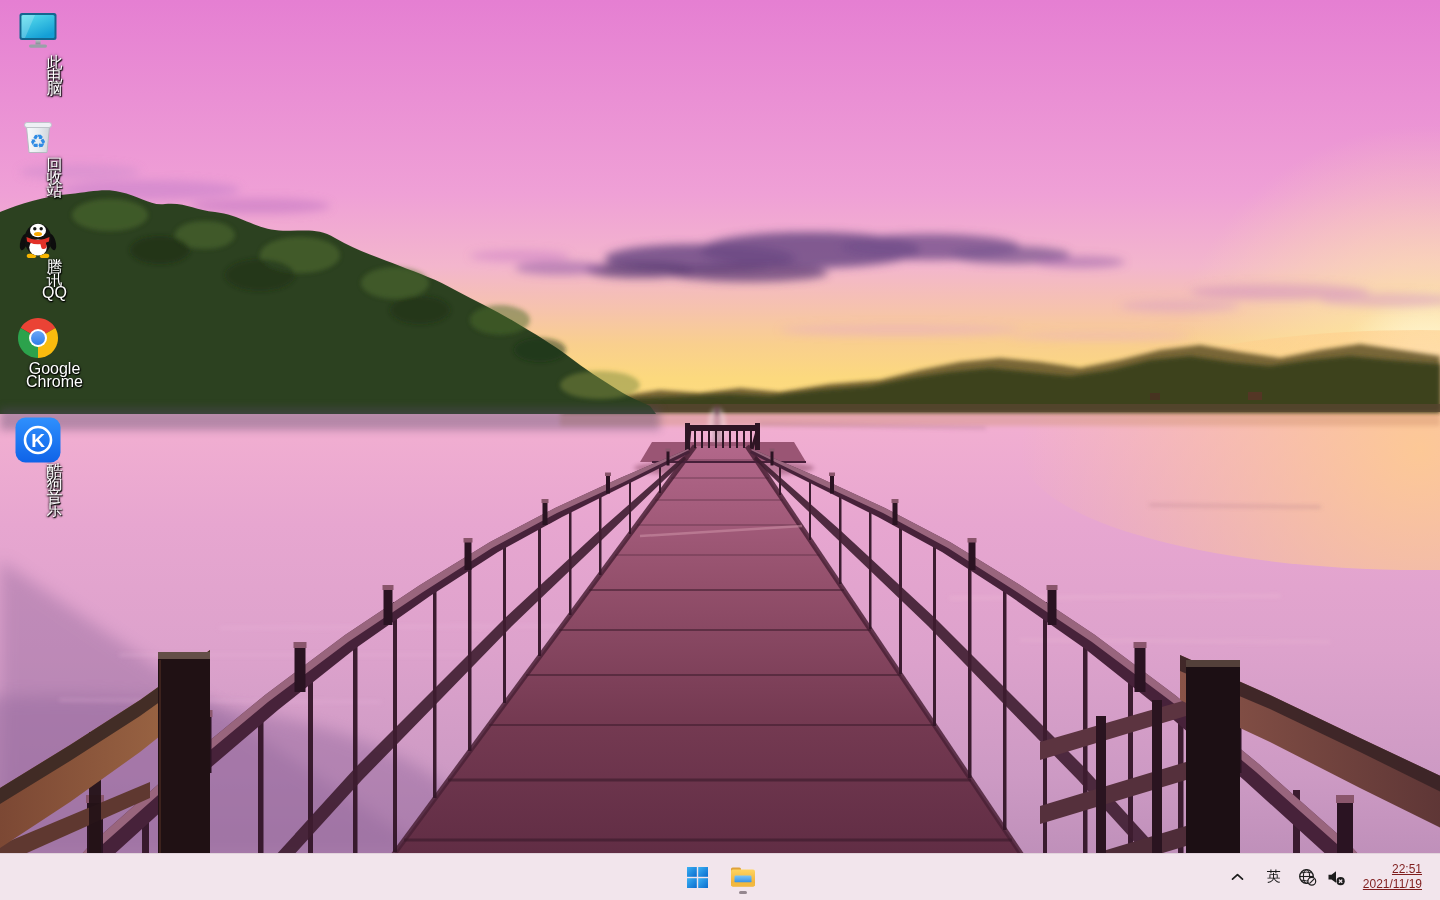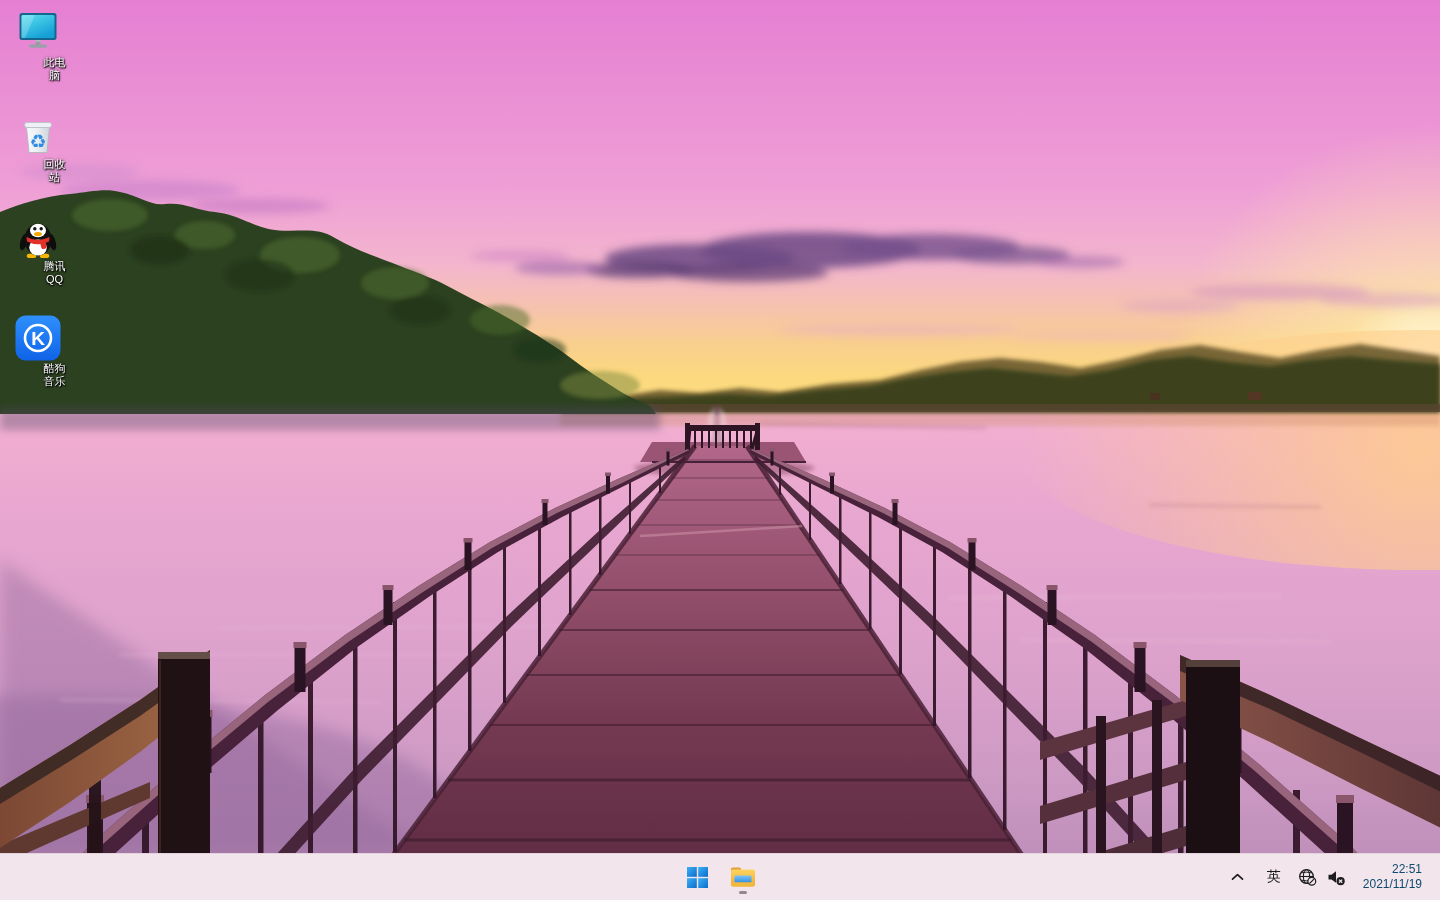--- a/index.html
+++ b/index.html
@@ -6,37 +6,37 @@
   .screen{position:relative;width:1440px;height:900px;overflow:hidden;
           font-family:"Liberation Sans","DejaVu Sans",sans-serif;-webkit-font-smoothing:antialiased;}
   .wallpaper{position:absolute;inset:0;z-index:0;}
   .wallpaper svg{display:block;width:1440px;height:900px;}
 
   
   .icon-col{position:absolute;top:6px;left:6px;z-index:10;display:flex;flex-direction:column;}
   .icon-cell{width:64px;height:102px;display:flex;flex-direction:column;align-items:center;
              padding-top:3px;box-sizing:border-box;cursor:default;border-radius:4px;}
   .icon-art{width:46px;height:46px;display:flex;align-items:center;justify-content:center;}
-  .icon-label{margin-top:1px;max-width:62px;text-align:center;font-size:11px;line-height:13px;
+  .icon-label{margin-top:1px;max-width:62px;text-align:center;font-size:16px;line-height:13px;
               color:#fff;text-shadow:0 1px 2px rgba(0,0,0,.95),0 0 3px rgba(0,0,0,.75),1px 1px 1px rgba(0,0,0,.9);padding-left:33px;}
 
   
   .taskbar{position:absolute;left:0;right:0;bottom:0;height:47px;z-index:20;
            background:#f2e5ec;border-top:1px solid rgba(90,60,80,.10);box-sizing:border-box;}
   .tb-center{position:absolute;left:50%;top:0;height:100%;transform:translateX(-50%);
              display:flex;align-items:center;gap:6px;}
   .tb-btn{width:40px;height:40px;border-radius:5px;display:flex;align-items:center;justify-content:center;
           position:relative;}
   .run-dash{position:absolute;bottom:3px;left:50%;transform:translateX(-50%);
             width:8px;height:3px;border-radius:2px;background:#95878f;}
   .tb-tray{position:absolute;right:0;top:0;height:100%;display:flex;align-items:center;padding-right:13px;}
   .tray-btn{height:40px;display:flex;align-items:center;justify-content:center;border-radius:5px;padding:0 5px;}
   .ime{font-size:14px;color:#1a1a1a;font-weight:400;padding:0 7px;}
   .chev{margin-right:6px;}
-  .clock{margin-left:7px;text-align:right;font-size:12px;line-height:15px;color:#0c4a6e;}
+  .clock{margin-left:7px;text-align:right;font-size:12px;line-height:15px;color:#7f1d1d;text-decoration:underline;}
 </style>
 </head>
 <body>
 
 <div class="screen">
 
   <div class="wallpaper">
   <svg viewBox="0 0 1440 900" preserveAspectRatio="none">
     <defs>
       <linearGradient id="sky" x1="0" y1="0" x2="0" y2="1">
@@ -365,20 +365,38 @@
           <circle cx="18.8" cy="14.8" r="1.7" fill="#151515"></circle>
           <circle cx="25.2" cy="14.8" r="1.7" fill="#151515"></circle>
           <ellipse cx="22" cy="20" rx="4" ry="2.1" fill="#f7a800"></ellipse>
           <path d="M10.5 23 Q22 29 33.5 23 L33 27.5 Q22 33 11 27.5 Z" fill="#e23128"></path>
           <rect x="24.5" y="26.5" width="5.5" height="8.5" rx="2.4" fill="#e23128" transform="rotate(-14 27 30)"></rect>
         </svg>
       </div>
       <div class="icon-label">腾讯QQ</div>
     </div>
 
+    <div class="icon-cell">
+      <div class="icon-art">
+        <svg width="42" height="42" viewBox="0 0 42 42">
+          <defs>
+            <linearGradient id="chB" x1="0" y1="0" x2="0" y2="1">
+              <stop offset="0" stop-color="#6aa6f6"></stop>
+                <stop offset="1" stop-color="#2f7de8"></stop>
+            </linearGradient>
+          </defs>
+          <path d="M21 21 L3.68 11 A20 20 0 0 1 38.32 11 Z" fill="#ea4335"></path>
+          <path d="M21 21 L38.32 11 A20 20 0 0 1 21 41 Z" fill="#f9bb0e"></path>
+          <path d="M21 21 L21 41 A20 20 0 0 1 3.68 11 Z" fill="#2ca24c"></path>
+          <circle cx="21" cy="21" r="9" fill="#ffffff"></circle>
+          <circle cx="21" cy="21" r="7" fill="url(#chB)"></circle>
+        </svg>
+      </div>
+      <div class="icon-label">Google Chrome</div>
+    </div>
 
     <div class="icon-cell">
       <div class="icon-art">
         <svg width="46" height="46" viewBox="0 0 46 46">
           <defs>
             <linearGradient id="kg" x1="0" y1="0" x2="0" y2="1">
               <stop offset="0" stop-color="#2f90fd"></stop>
                 <stop offset="1" stop-color="#0f63e8"></stop>
             </linearGradient>
           </defs>

